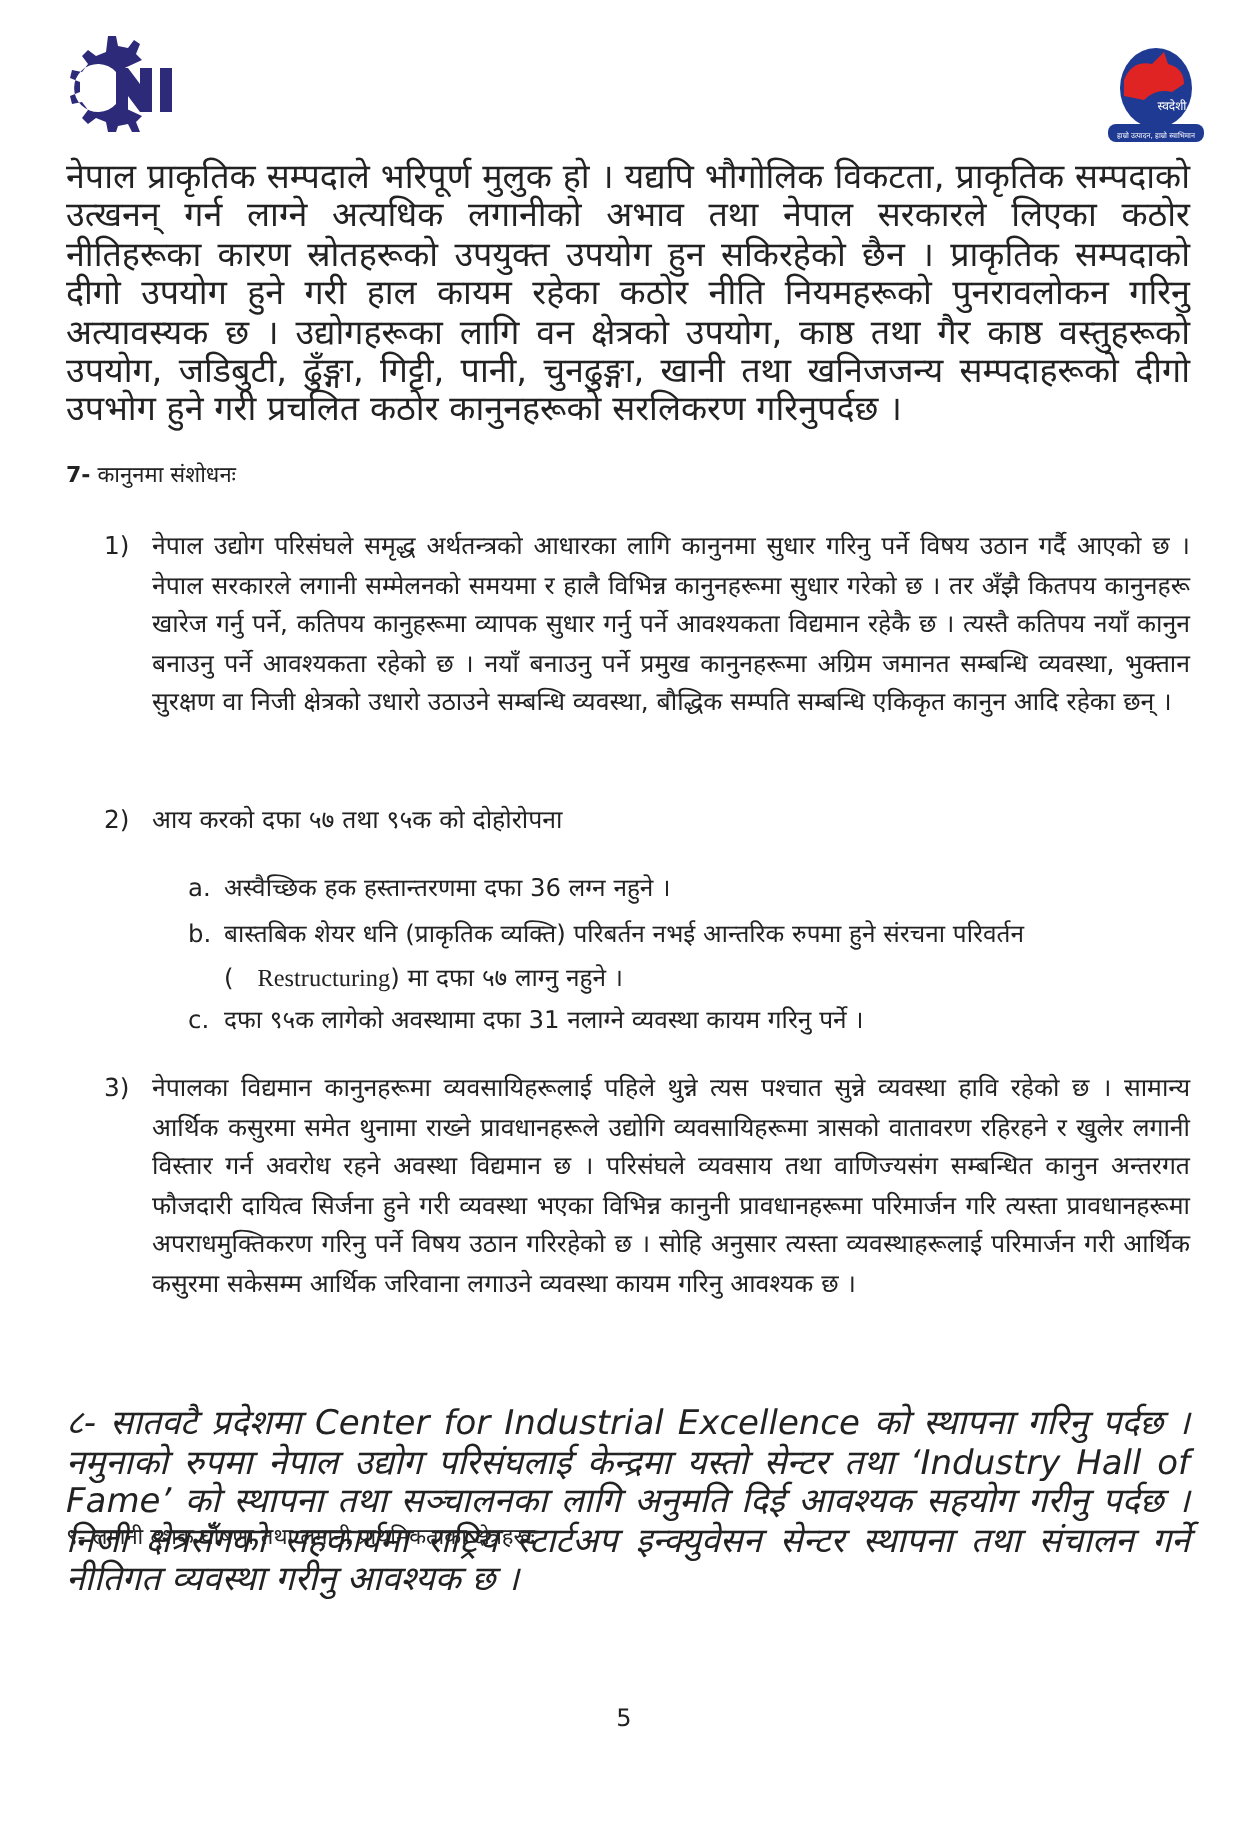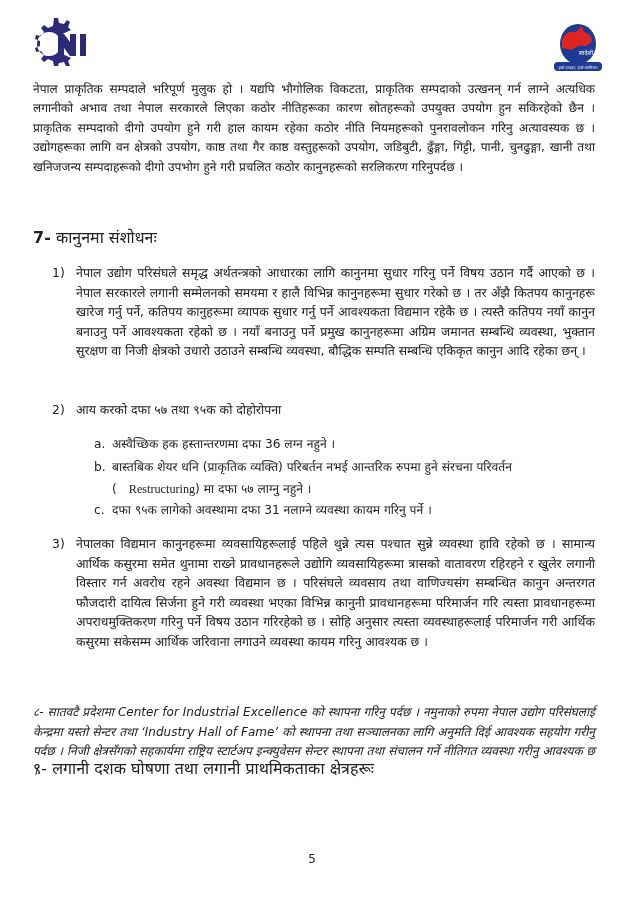--- a/index.html
+++ b/index.html
@@ -5,24 +5,24 @@
   html, body { margin: 0; padding: 0; background: #ffffff; }
   body {
     width: 624px; height: 924px; position: relative; overflow: hidden;
     font-family: "DejaVu Sans", "Liberation Sans", sans-serif;
     color: #222222;
   }
   .logo-cni { position: absolute; left: 28px; top: 14px; width: 68px; height: 52px; }
   .logo-swadeshi { position: absolute; left: 548px; top: 22px; width: 60px; height: 52px; }
   .para {
     position: absolute; left: 33px; width: 562px;
-    font-size: 12px; line-height: 19.4px; text-align: justify; margin: 0;
+    font-size: 17px; line-height: 19.4px; text-align: justify; margin: 0;
   }
   .heading {
-    position: absolute; left: 33px; font-size: 16px; line-height: 18px; margin: 0;
+    position: absolute; left: 33px; font-size: 11px; line-height: 18px; margin: 0;
   }
   .heading .num { font-weight: bold; }
   .list-item {
     position: absolute; left: 52px; width: 543px;
     font-size: 12.4px; line-height: 19.6px; margin: 0; display: flex;
   }
   .list-item .marker { width: 24px; flex: 0 0 24px; }
   .list-item .text { flex: 1; text-align: justify; }
   .sub-item {
     position: absolute; left: 94px; width: 500px;

